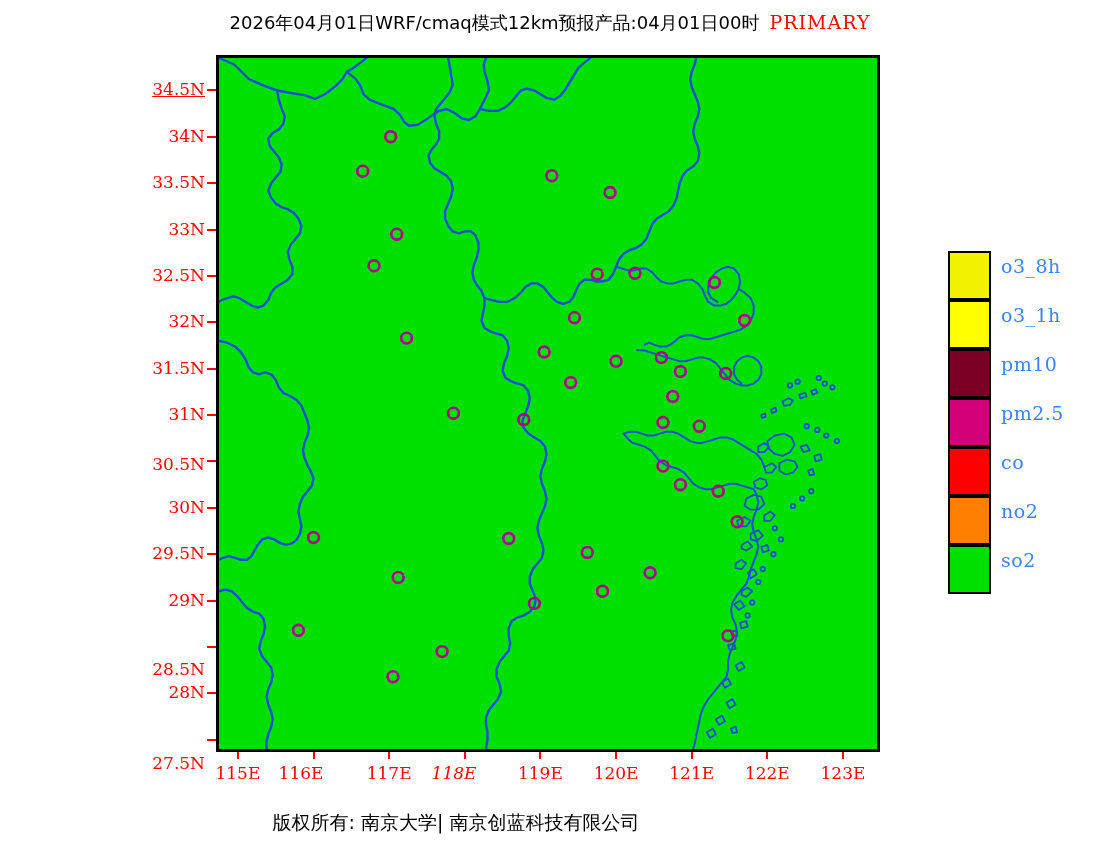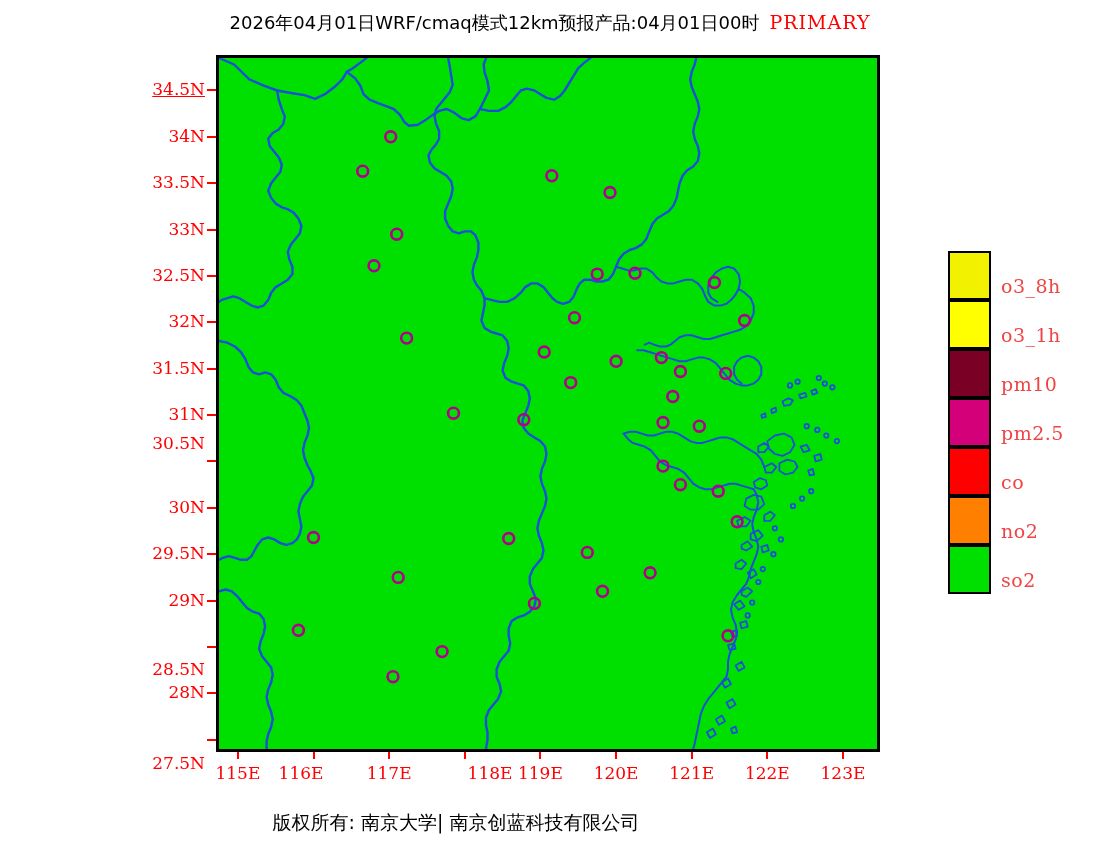--- a/index.html
+++ b/index.html
@@ -33,21 +33,21 @@
   .xtick{position:absolute;width:2px;height:9px;background:#ff0000;}
 
   
   .legend{position:absolute;left:948px;top:251px;}
   .legend-row{position:relative;height:49px;}
   .legend-sw{
     position:absolute;left:0;top:0;width:43px;height:49px;
     border:2px solid #000;box-sizing:border-box;
   }
   .legend-txt{
-    position:absolute;left:53px;top:24px;font-size:19px;color:#ef4444;white-space:nowrap;
+    position:absolute;left:53px;top:4px;font-size:19px;color:#3b82f6;white-space:nowrap;
     font-family:"DejaVu Serif","Liberation Serif",serif;letter-spacing:.5px;
   }
 
   
   .footer{
     position:absolute;left:0;top:810px;width:912px;text-align:center;
     font-size:19px;color:#000;white-space:nowrap;
     font-family:"DejaVu Sans","Liberation Sans",sans-serif;
   }
 </style>
@@ -67,21 +67,21 @@
       <div class="ylab" style="left: 125px; top: 682.349px;">28N</div>
       <div class="ytick" style="left: 207px; top: 645.973px;"></div>
       <div class="ylab" style="left: 125px; top: 635.973px; margin-top: 23px;">28.5N</div>
       <div class="ytick" style="left: 207px; top: 599.597px;"></div>
       <div class="ylab" style="left: 125px; top: 589.597px;">29N</div>
       <div class="ytick" style="left: 207px; top: 553.221px;"></div>
       <div class="ylab" style="left: 125px; top: 543.221px;">29.5N</div>
       <div class="ytick" style="left: 207px; top: 506.846px;"></div>
       <div class="ylab" style="left: 125px; top: 496.846px;">30N</div>
       <div class="ytick" style="left: 207px; top: 460.47px;"></div>
-      <div class="ylab" style="left: 125px; top: 433px;">30.5N</div>
+      <div class="ylab" style="left: 125px; top: 454px;">30.5N</div>
       <div class="ytick" style="left: 207px; top: 414.094px;"></div>
       <div class="ylab" style="left: 125px; top: 404.094px;">31N</div>
       <div class="ytick" style="left: 207px; top: 367.718px;"></div>
       <div class="ylab" style="left: 125px; top: 357.718px;">31.5N</div>
       <div class="ytick" style="left: 207px; top: 321.342px;"></div>
       <div class="ylab" style="left: 125px; top: 311.342px;">32N</div>
       <div class="ytick" style="left: 207px; top: 274.966px;"></div>
       <div class="ylab" style="left: 125px; top: 264.966px;">32.5N</div>
       <div class="ytick" style="left: 207px; top: 228.591px;"></div>
       <div class="ylab" style="left: 125px; top: 218.591px;">33N</div>
@@ -94,21 +94,21 @@
     </div>
 
   <div id="xaxis">
       <div class="xtick" style="left: 236.908px; top: 750px;"></div>
       <div class="xlab" style="left: 202.908px; top: 763px;">115E</div>
       <div class="xtick" style="left: 312.54px; top: 750px;"></div>
       <div class="xlab" style="left: 266px; top: 763px;">116E</div>
       <div class="xtick" style="left: 388.172px; top: 750px;"></div>
       <div class="xlab" style="left: 354.172px; top: 763px;">117E</div>
       <div class="xtick" style="left: 463.805px; top: 750px;"></div>
-      <div class="xlab" style="left: 455px; top: 763px;">118E</div>
+      <div class="xlab" style="left: 419px; top: 763px; font-style: italic;">118E</div>
       <div class="xtick" style="left: 539.437px; top: 750px;"></div>
       <div class="xlab" style="left: 505.437px; top: 763px;">119E</div>
       <div class="xtick" style="left: 615.069px; top: 750px;"></div>
       <div class="xlab" style="left: 581.069px; top: 763px;">120E</div>
       <div class="xtick" style="left: 690.701px; top: 750px;"></div>
       <div class="xlab" style="left: 656.701px; top: 763px;">121E</div>
       <div class="xtick" style="left: 766.333px; top: 750px;"></div>
       <div class="xlab" style="left: 732.333px; top: 763px;">122E</div>
       <div class="xtick" style="left: 841.966px; top: 750px;"></div>
       <div class="xlab" style="left: 807.966px; top: 763px;">123E</div>

